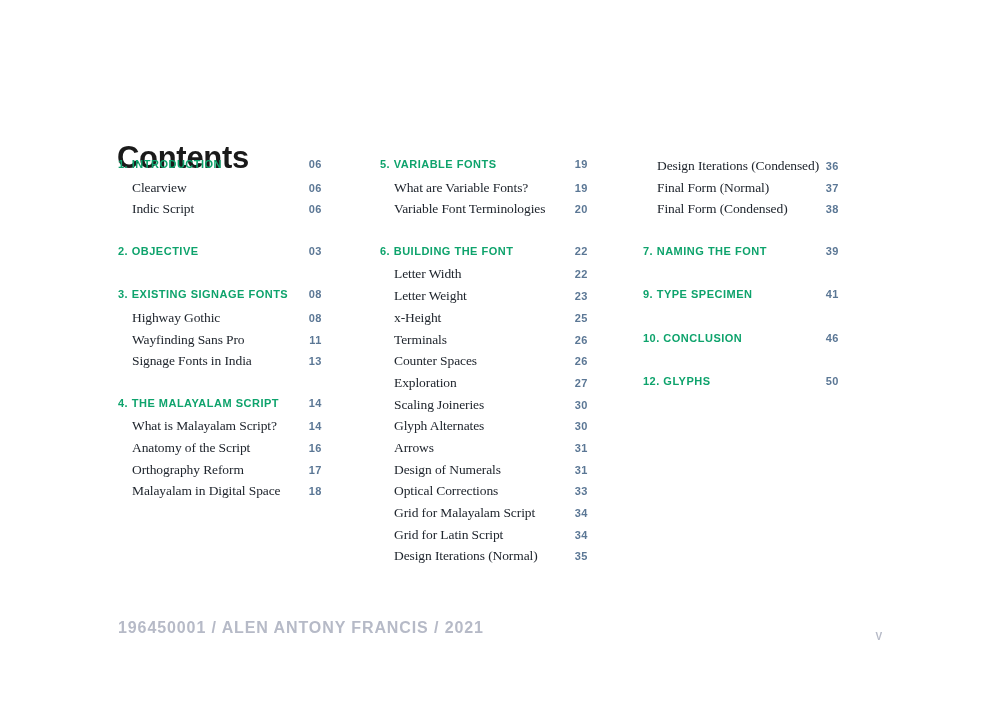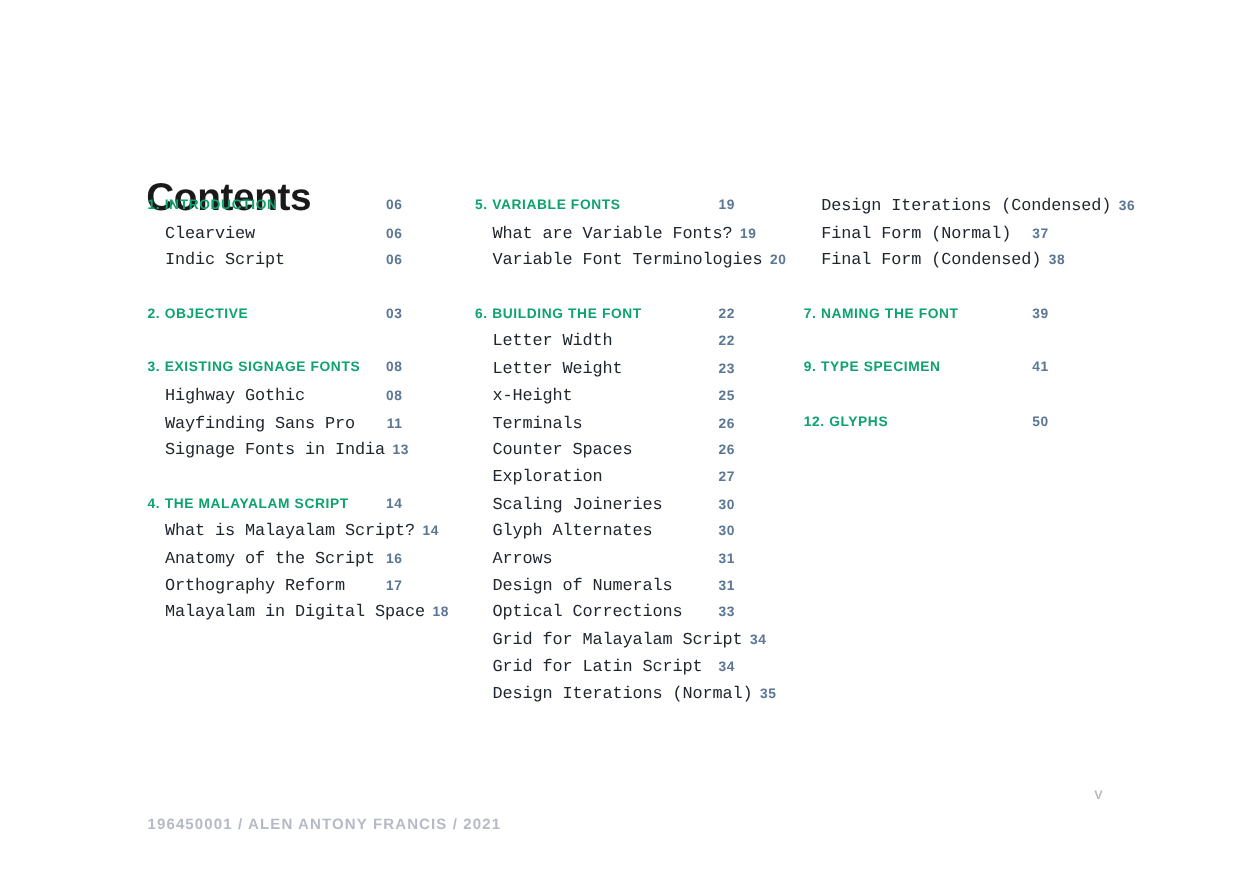--- a/index.html
+++ b/index.html
@@ -25,33 +25,33 @@
   .row{
     display:flex;justify-content:space-between;align-items:baseline;
     height:21.7px;white-space:nowrap;
   }
   .hdr-label{
     font-size:11px;font-weight:700;letter-spacing:0.5px;
     color:var(--accent,#0ea36c);
     text-transform:uppercase;
   }
   .item-label{
-    font-family:Liberation Mono, monospace;
+    font-family:Liberation Serif, serif;
     font-size:13.5px;letter-spacing:-0.1px;
     color:var(--body-color,#20262e);
     padding-left:14px;
   }
   .pagenum{
     font-size:11px;font-weight:700;letter-spacing:0.5px;
     color:var(--num-color,#5b7795);
     flex-shrink:0;margin-left:6px;
   }
   .footer-left{
-    position:absolute;left:118px;top:652px;
-    font-size:12px;font-weight:700;letter-spacing:0.9px;
+    position:absolute;left:118px;top:619px;
+    font-size:16px;font-weight:700;letter-spacing:0.9px;
     color:var(--footer-color,#b6bac7);
   }
   .footer-right{
     position:absolute;right:117px;top:631px;
     font-size:10px;font-weight:700;letter-spacing:0.9px;
     color:var(--footer-color,#b6bac7);
   }
 </style>
 </head>
 <body>
@@ -221,20 +221,26 @@
         </div>
       </div>
       <div class="block">
         <div class="row">
           <span class="hdr-label">9. TYPE SPECIMEN</span>
           <span class="pagenum">41</span>
         </div>
       </div>
       <div class="block">
         <div class="row">
+          <span class="hdr-label">10. CONCLUSION</span>
+          <span class="pagenum">46</span>
+        </div>
+      </div>
+      <div class="block">
+        <div class="row">
           <span class="hdr-label">12. GLYPHS</span>
           <span class="pagenum">50</span>
         </div>
       </div>
     </div>
 
   <div class="footer-left">196450001 / ALEN ANTONY FRANCIS / 2021</div>
   <div class="footer-right">V</div>
 </div>
 

